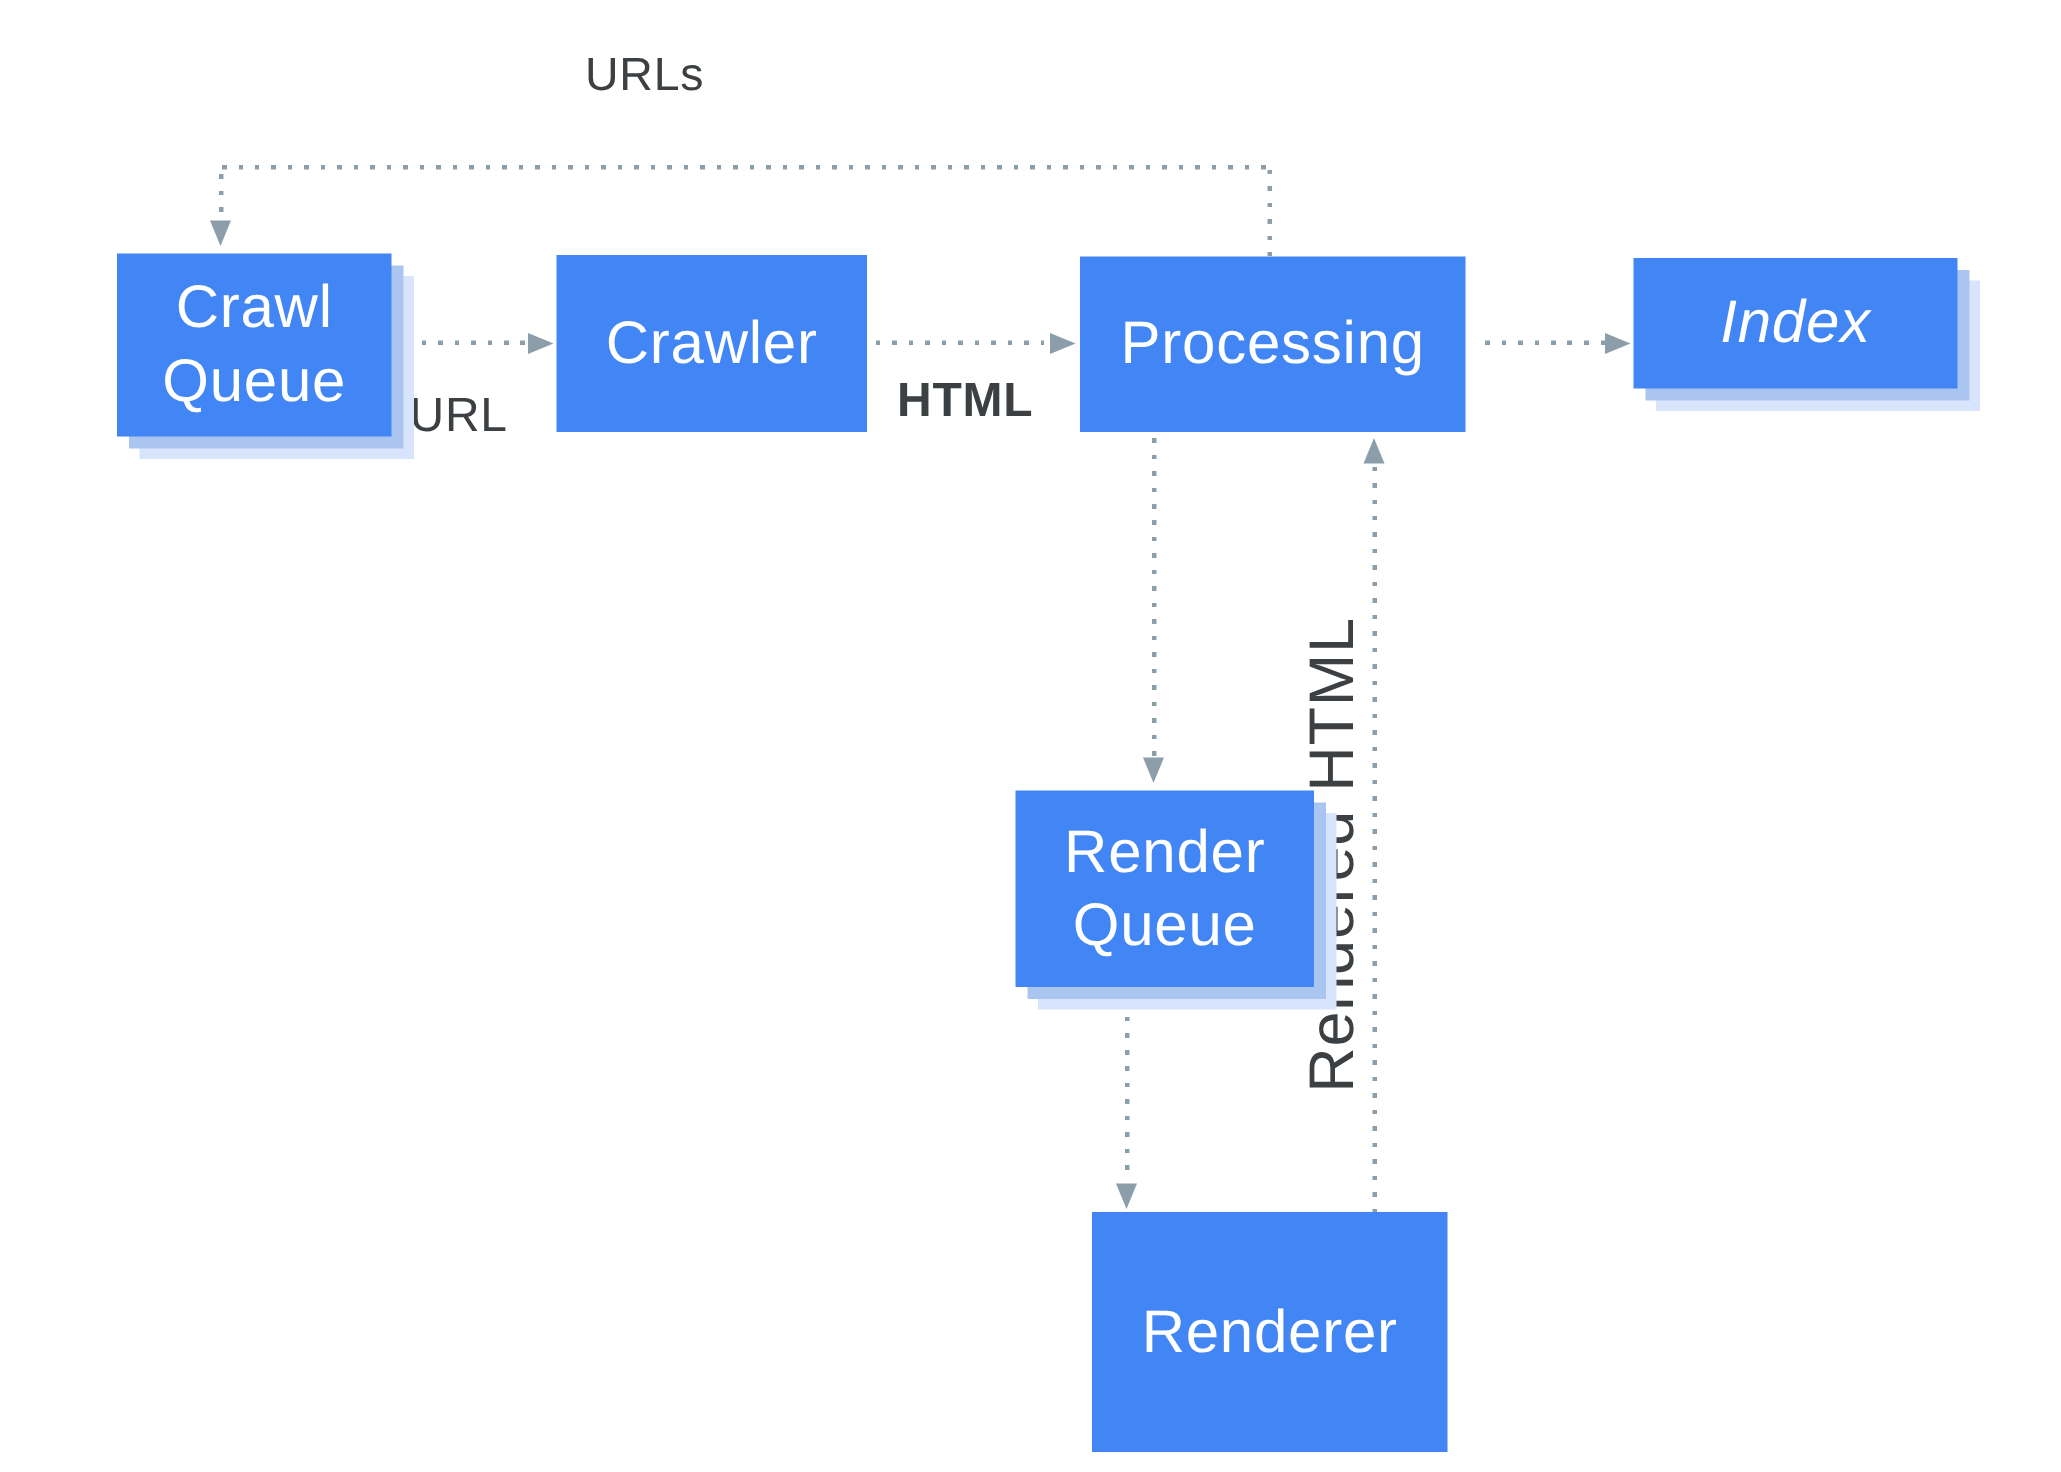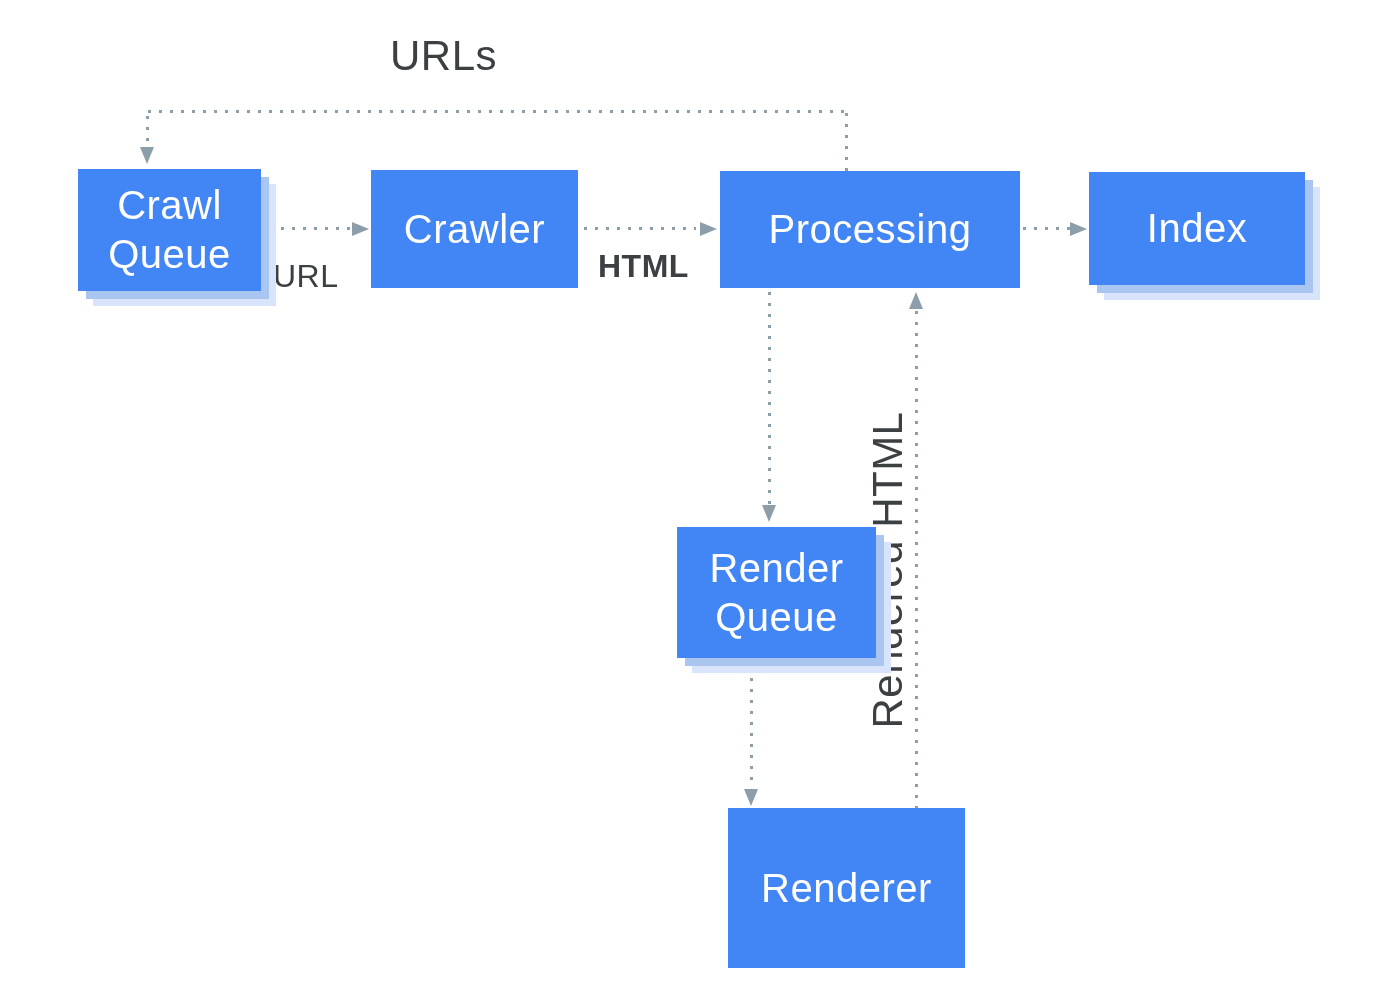--- a/index.html
+++ b/index.html
@@ -76,21 +76,21 @@
 </style>
 </head>
 <body>
 
 <div class="canvas">
 
   <div class="dots-h" style="left:148px; top:110px; width:700px;"></div>
   <div class="dots-v" style="left:845px; top:113px; height:58px;"></div>
   <div class="dots-v" style="left:146px; top:116px; height:31px;"></div>
   <div class="arrow down" style="left:140px; top:147px;"></div>
-  <div class="edge-label" style="left:390px; top:32px; font-size:42px;">URLs</div>
+  <div class="edge-label" style="left:390px; top:32px; font-size:31px;">URLs</div>
 
   <div class="dots-h" style="left:248px; top:227px; width:106px;"></div>
   <div class="arrow right" style="left:352px; top:222px;"></div>
   <div class="edge-label" style="left:273px; top:258px;">URL</div>
 
   <div class="dots-h" style="left:584px; top:227px; width:112px;"></div>
   <div class="arrow right" style="left:700px; top:222px;"></div>
   <div class="edge-label" style="left:598px; top:248px;font-weight:bold;">HTML</div>
 
   <div class="dots-h" style="left:990px; top:227px; width:82px;"></div>
@@ -107,25 +107,25 @@
   <div class="edge-label vertical" style="left:888px; top:570px;">Rendered HTML</div>
 
   <div class="node shadowed" style="left:50px; top:169px; width:183px; height:122px;margin-left:28px;">
     <span>Crawl Queue</span>
   </div>
 
   <div class="node" style="left:371px; top:170px; width:207px; height:118px;">
     <span>Crawler</span>
   </div>
 
-  <div class="node" style="left:720px; top:171px; width:300px; height:117px;">
+  <div class="node" style="left:720px; top:171px; width:257px; height:117px;">
     <span>Processing</span>
   </div>
 
-  <div class="node shadowed" style="left:1089px; top:172px; width:216px; height:113px;">
+  <div class="node shadowed" style="left:1089px; top:172px; width:216px; height:87px;font-style:italic;">
     <span>Index</span>
   </div>
 
   <div class="node shadowed" style="left:636px; top:527px; width:199px; height:131px; padding:0 18px;margin-left:41px;">
     <span>Render Queue</span>
   </div>
 
   <div class="node" style="left:728px; top:808px; width:237px; height:160px;">
     <span>Renderer</span>
   </div>

